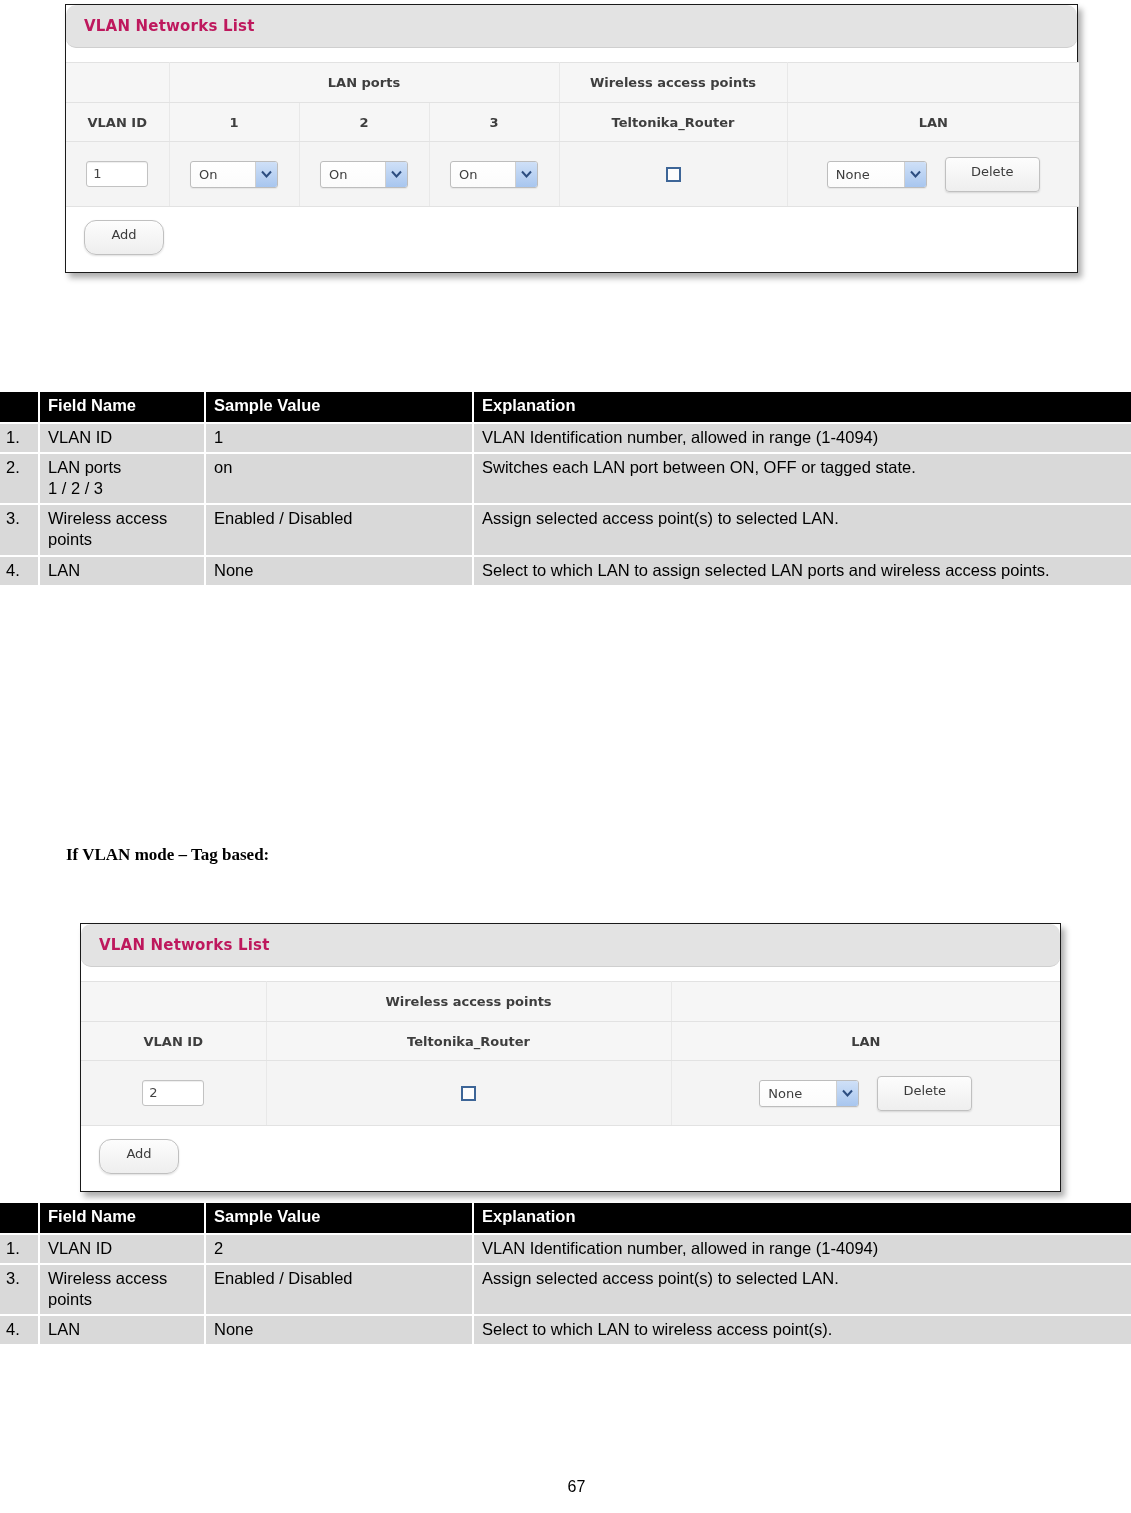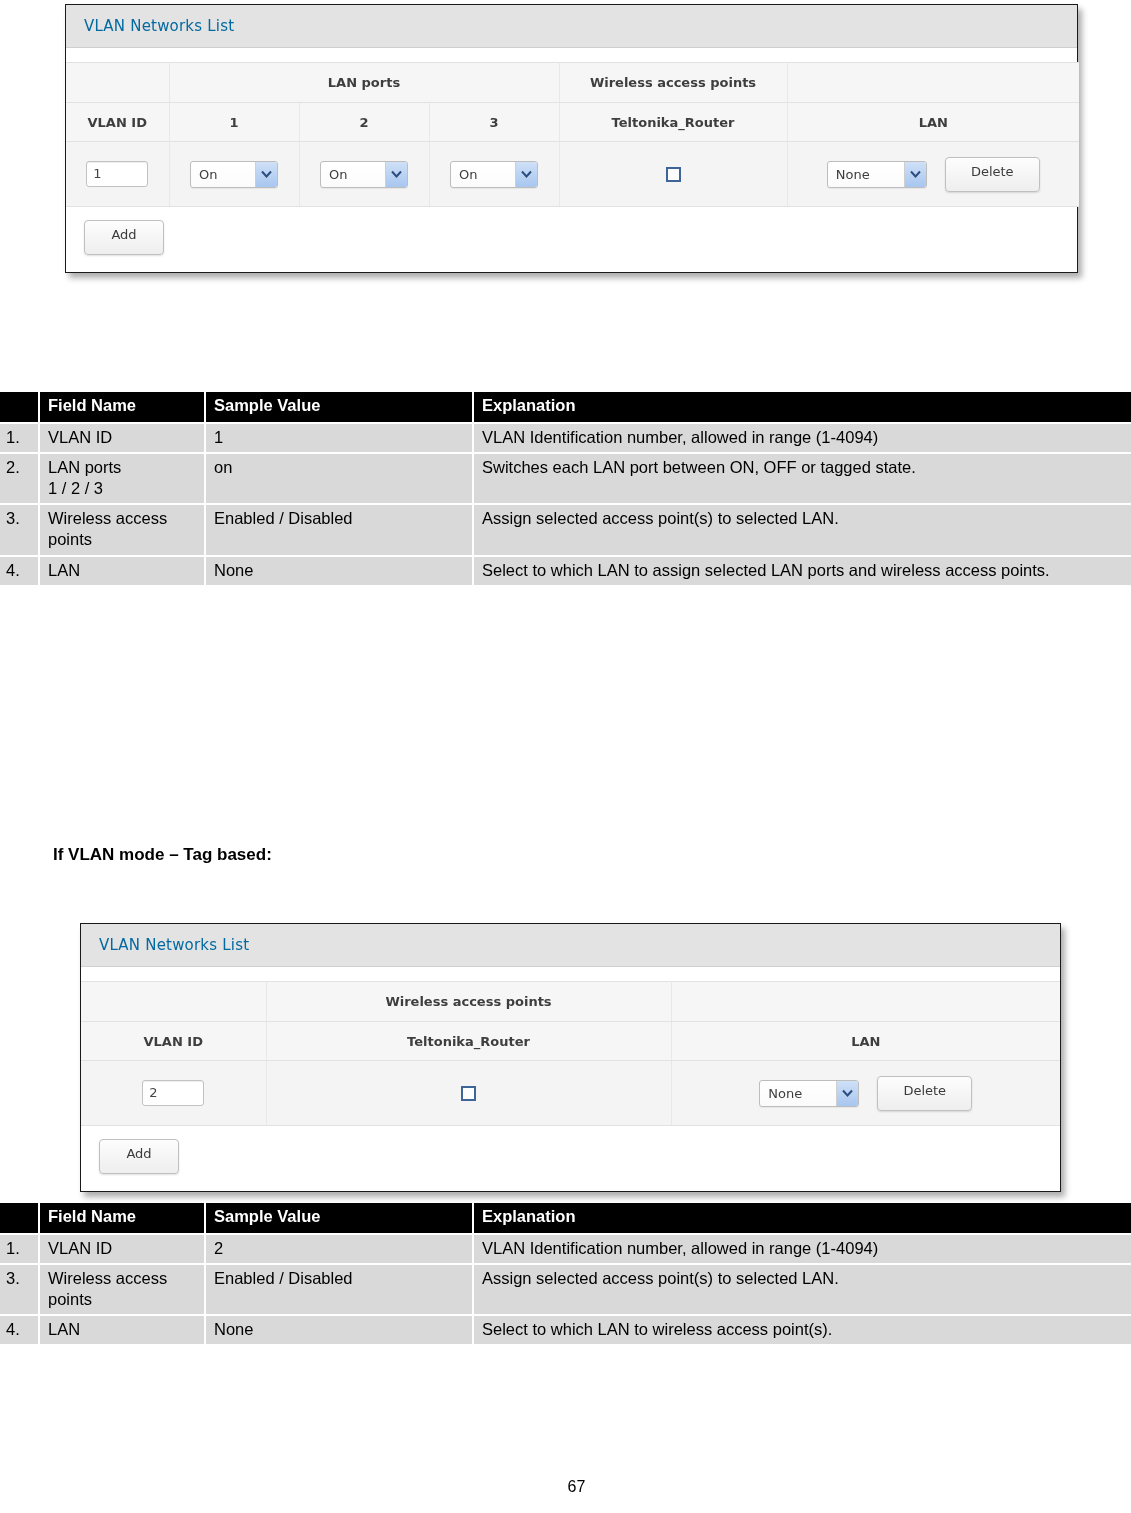--- a/index.html
+++ b/index.html
@@ -21,25 +21,26 @@
     position: absolute;
     background: #ffffff;
     border: 1px solid #1a1a1a;
     box-sizing: border-box;
     box-shadow: 4px 5px 6px rgba(0,0,0,0.32);
     font-family: "DejaVu Sans", sans-serif;
   }
   .ui-widget-title {
     background: #e3e3e3;
     border-bottom: 1px solid #cfcfcf;
-    color: #0369a1;
+    color: #be185d;
     font-size: 15px;
-    font-weight: normal;
+    font-weight: bold;
     padding: 12px 0 12px 18px;
     letter-spacing: 0.2px;
+    border-radius: 10px;
   }
   .ui-spacer {
     height: 14px;
     background: #ffffff;
   }
   .ui-table {
     width: 100%;
     border-collapse: collapse;
     table-layout: fixed;
   }
@@ -135,21 +136,21 @@
     border-radius: 4px;
     background: linear-gradient(#fdfdfd, #eeeeee);
     box-shadow: 0 1px 2px rgba(0,0,0,0.13);
     font-size: 13px;
     color: #3b3b3b;
     text-align: center;
     padding: 0 14px;
     box-sizing: border-box;
     font-family: "DejaVu Sans", sans-serif;
   }
-  .btn.small { min-width: 80px; }
+  .btn.small { min-width: 80px; border-radius: 12px; }
 
   .ctl-pair {
     display: flex;
     align-items: center;
     justify-content: center;
     gap: 18px;
   }
 
   
   .doc-table {
@@ -327,21 +328,21 @@
     </tr>
     <tr>
       <td class="idx">4.</td>
       <td>LAN</td>
       <td>None</td>
       <td>Select to which LAN to assign selected LAN ports and wireless access points.</td>
     </tr>
   </tbody>
 </table>
 
-<div class="section-heading" style="left:53px; top:845px;">If VLAN mode – Tag based:</div>
+<div class="section-heading" style="left:66px; top:845px;font-family:Liberation Serif, serif;">If VLAN mode – Tag based:</div>
 
 <div class="ui-widget" style="left:80px; top:923px; width:981px;">
 
   <div class="ui-widget-title">VLAN Networks List</div>
 
   <div class="ui-spacer"></div>
 
   <table class="ui-table">
     <colgroup>
       <col style="width:185px">

